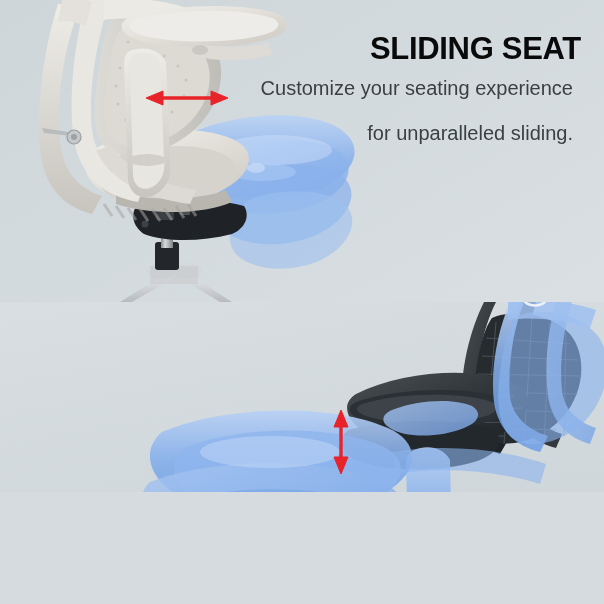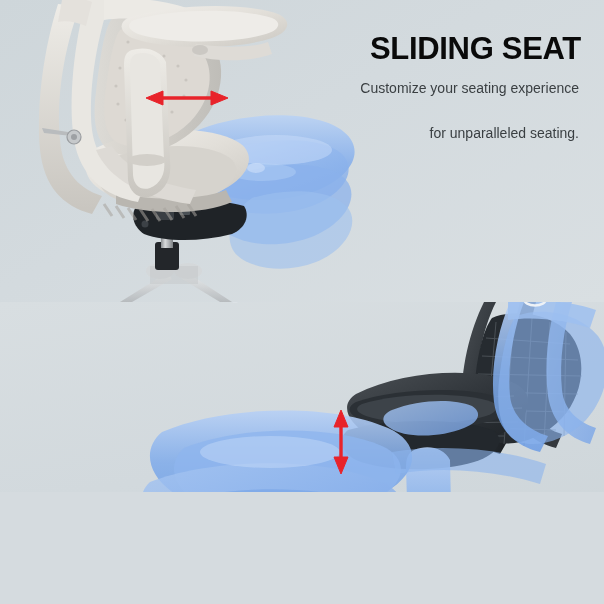--- a/index.html
+++ b/index.html
@@ -22,24 +22,24 @@
   .heading{
     font-weight:bold;
     font-size:31px;
     line-height:34px;
     letter-spacing:-0.3px;
     color:#0a0a0a;
     margin:0;
     white-space:nowrap;
   }
   .body-copy{
-    font-size:14px;
+    font-size:20px;
     line-height:22.5px;
     color:#3a3f42;
-    margin:2px;
+    margin:8px;
   }
 
   #text-top{top:32px;right:23px;text-align:right;}
   #text-top .heading{margin-bottom:11px;}
 
   .arrow-layer{position:absolute;top:0;left:0;width:604px;height:604px;pointer-events:none;}
 </style>
 </head>
 <body>
 
@@ -190,21 +190,21 @@
         <path d="M196 44 C224 48 252 48 268 42 L272 54 C250 62 218 62 194 56 Z" fill="#dedbd6"></path>
         <ellipse cx="200" cy="50" rx="8" ry="5" fill="#cbc8c3"></ellipse>
       </g>
     </svg>
 
     <div class="text-block" id="text-top">
       <h2 class="heading">SLIDING SEAT</h2>
       <p class="body-copy">
         <span>Customize your seating experience</span><br>
         <br>
-        <span>for unparalleled seating.</span>
+        <span>for unparalleled sliding.</span>
       </p>
     </div>
   </div>
 
   <div class="panel" id="panel-bottom">
 
     <svg class="panel-art" width="604" height="302" viewBox="0 0 604 302" xmlns="http://www.w3.org/2000/svg">
       <defs>
         <linearGradient id="darkMesh" x1="0" y1="0" x2="1" y2="1">
           <stop offset="0%" stop-color="#4a4f54"></stop>

